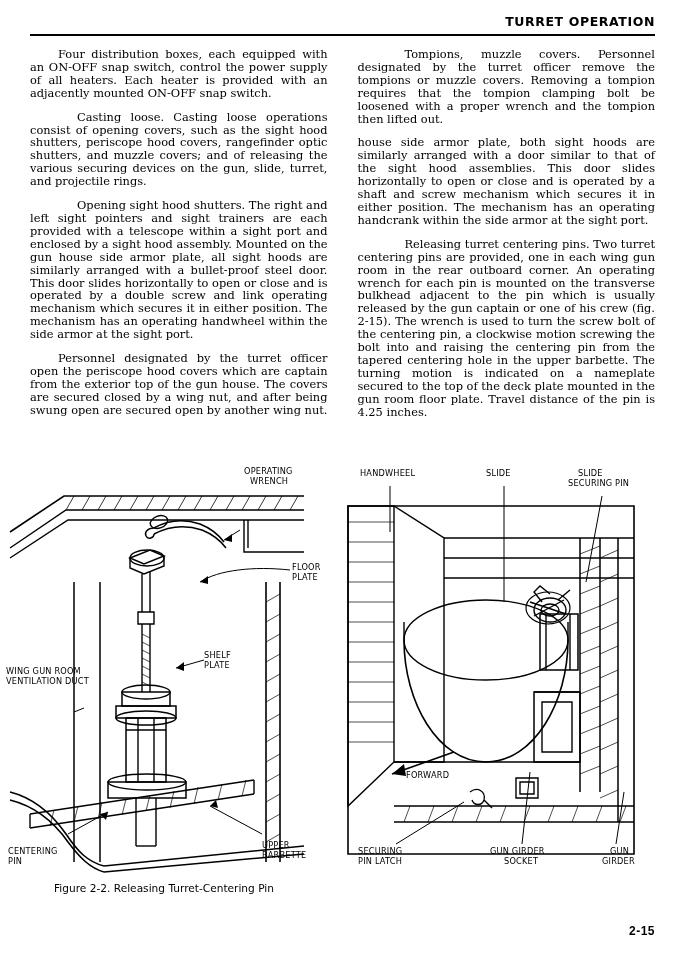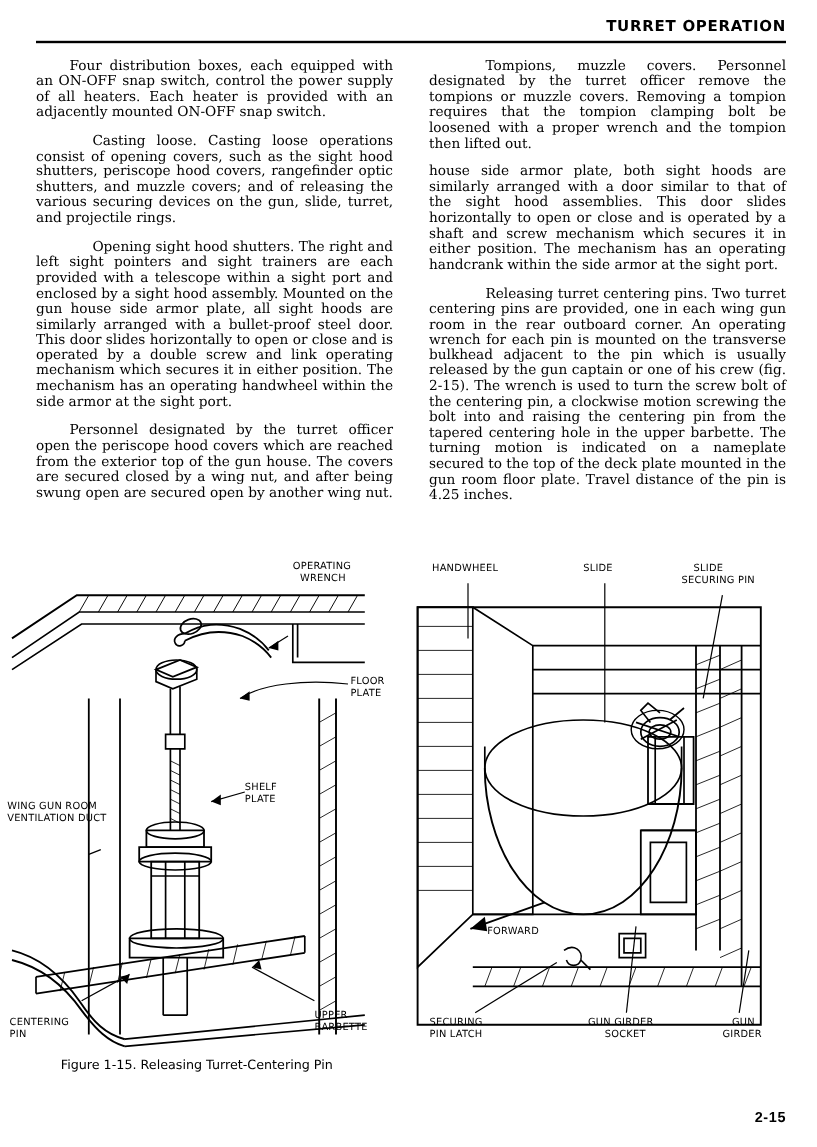--- a/index.html
+++ b/index.html
@@ -131,21 +131,21 @@
       <p class="para">
         <span class="hang">Four distribution boxes, each equipped with an ON-OFF snap switch, control the power supply of all heaters.  Each heater is provided with an adjacently mounted ON-OFF snap switch.</span>
       </p>
       <p class="para">
         <span class="hang"><span class="run-in">Casting loose.</span><span>  Casting loose operations consist of opening covers, such as the sight hood shutters, periscope hood covers, rangefinder optic shutters, and muzzle covers; and of releasing the various securing devices on the gun, slide, turret, and projectile rings.</span></span>
       </p>
       <p class="para">
         <span class="hang"><span class="run-in">Opening sight hood shutters.</span><span>    The right and left sight pointers and sight trainers are each provided with a telescope within a sight port and enclosed by a sight hood assembly.  Mounted on the gun house side armor plate, all sight hoods are similarly arranged with a bullet-proof steel door.  This door slides horizontally to open or close and is operated by a double screw and link operating mechanism which secures it in either position.  The mechanism has an operating handwheel within the side armor at the sight port.</span></span>
       </p>
       <p class="para">
-        <span class="hang">Personnel designated by the turret officer open the periscope hood covers which are reached from the exterior top of the gun house.  The covers are secured closed by a wing nut, and after being swung open are secured open by another wing nut.</span>
+        <span class="hang">Personnel designated by the turret officer open the periscope hood covers which are captain from the exterior top of the gun house.  The covers are secured closed by a wing nut, and after being swung open are secured open by another wing nut.</span>
       </p>
     </div>
 
     <div class="col">
       <p class="para">
         <span class="hang"><span class="run-in">Tompions, muzzle covers.</span><span>  Personnel designated by the turret officer remove the tompions or muzzle covers.  Removing a tompion requires that the tompion clamping bolt be loosened with a proper wrench and the tompion then lifted out.</span></span>
       </p>
       <p class="para">
         <span>house side armor plate, both sight hoods are similarly arranged with a door similar to that of the sight hood assemblies.  This door slides horizontally to open or close and is operated by a shaft and screw mechanism which secures it in either position.  The mechanism has an operating handcrank within the side armor at the sight port.</span>
       </p>
@@ -291,21 +291,21 @@
           <text x="200" y="196">SHELF</text>
           <text x="200" y="206">PLATE</text>
           <text x="2" y="212">WING GUN ROOM</text>
           <text x="2" y="222">VENTILATION DUCT</text>
           <text x="4" y="392">CENTERING</text>
           <text x="4" y="402">PIN</text>
           <text x="258" y="386">UPPER</text>
           <text x="258" y="396">BARBETTE</text>
         </g>
       </svg>
-      <div class="fig-caption">Figure 1-15.  Releasing Turret-Centering Pin</div>
+      <div class="fig-caption">Figure 2-2.  Releasing Turret-Centering Pin</div>
     </div>
 
     <div class="fig fig-right">
       <svg width="320" height="440" viewBox="0 0 320 440">
         <g fill="none" stroke="#000" stroke-width="1.4">
 
           <path d="M14 44 L14 392 L300 392 L300 44 Z" stroke-width="1.6"></path>
 
           <path d="M14 44 L60 44 L60 300 L14 344 Z"></path>
           <g stroke-width="0.7">

